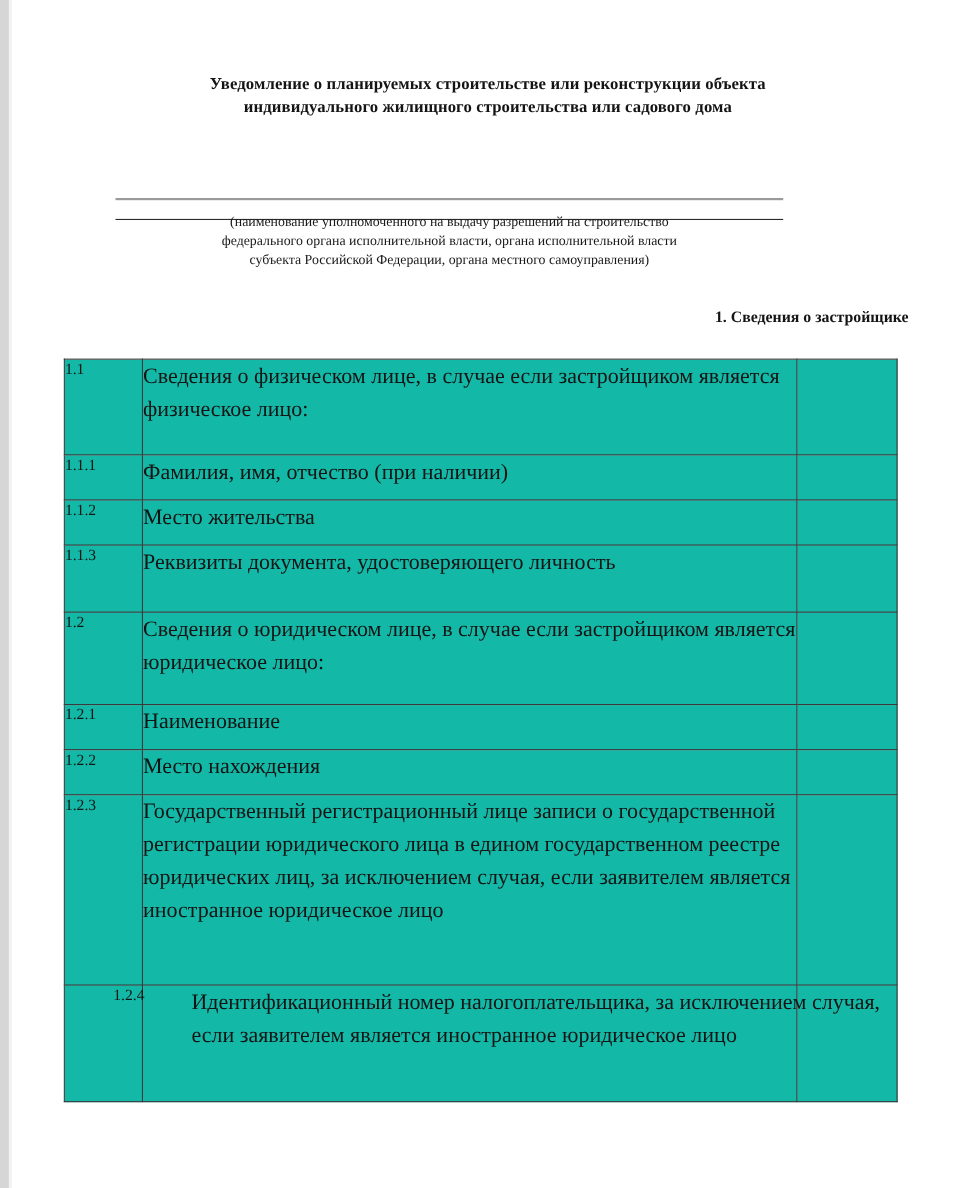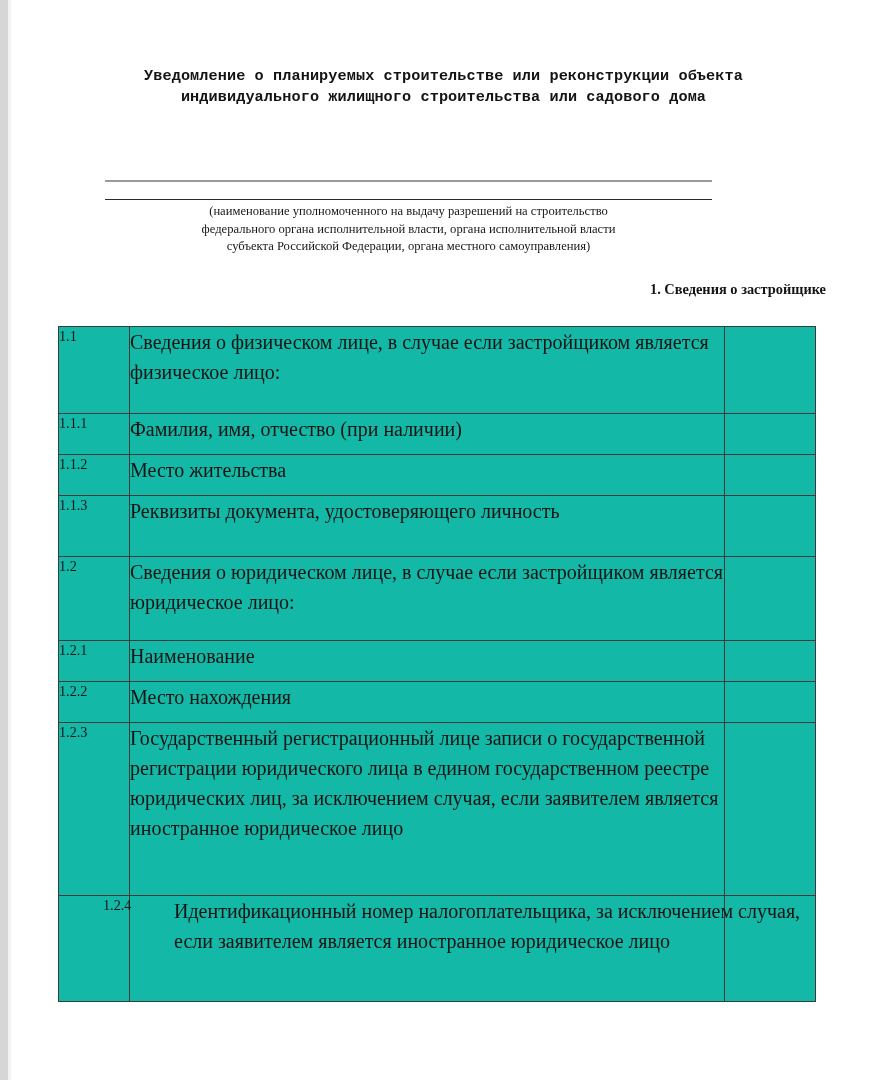--- a/index.html
+++ b/index.html
@@ -49,42 +49,42 @@
     position: absolute;
     left: 120px;
     top: 66px;
     width: 625px;
     text-align: center;
     font-weight: bold;
     font-size: 15.2px;
     line-height: 21px;
     letter-spacing: 0.1px;
   }
-  .doc-title .t-line { display: block; font-family: Liberation Mono, monospace; }
+  .doc-title .t-line { display: block; }
 
   
   .rule {
     position: absolute;
     left: 94px;
     width: 607px;
     height: 0;
   }
   .rule-top {
     top: 180px;
     border-top: 2px solid #9a9a9a;
   }
   .rule-bottom {
     top: 199px;
     border-top: 1.6px solid #2b2b2b;
   }
 
   .authority-caption {
     position: absolute;
     left: 94px;
-    top: 203px;
+    top: 193px;
     width: 607px;
     font-size: 12.6px;
     line-height: 17.6px;
     text-align: center;
     color: #181818;
   }
   .authority-caption .c-line { display: block; }
   .authority-caption .c-line.l1 { text-indent: 0; }
 
   

